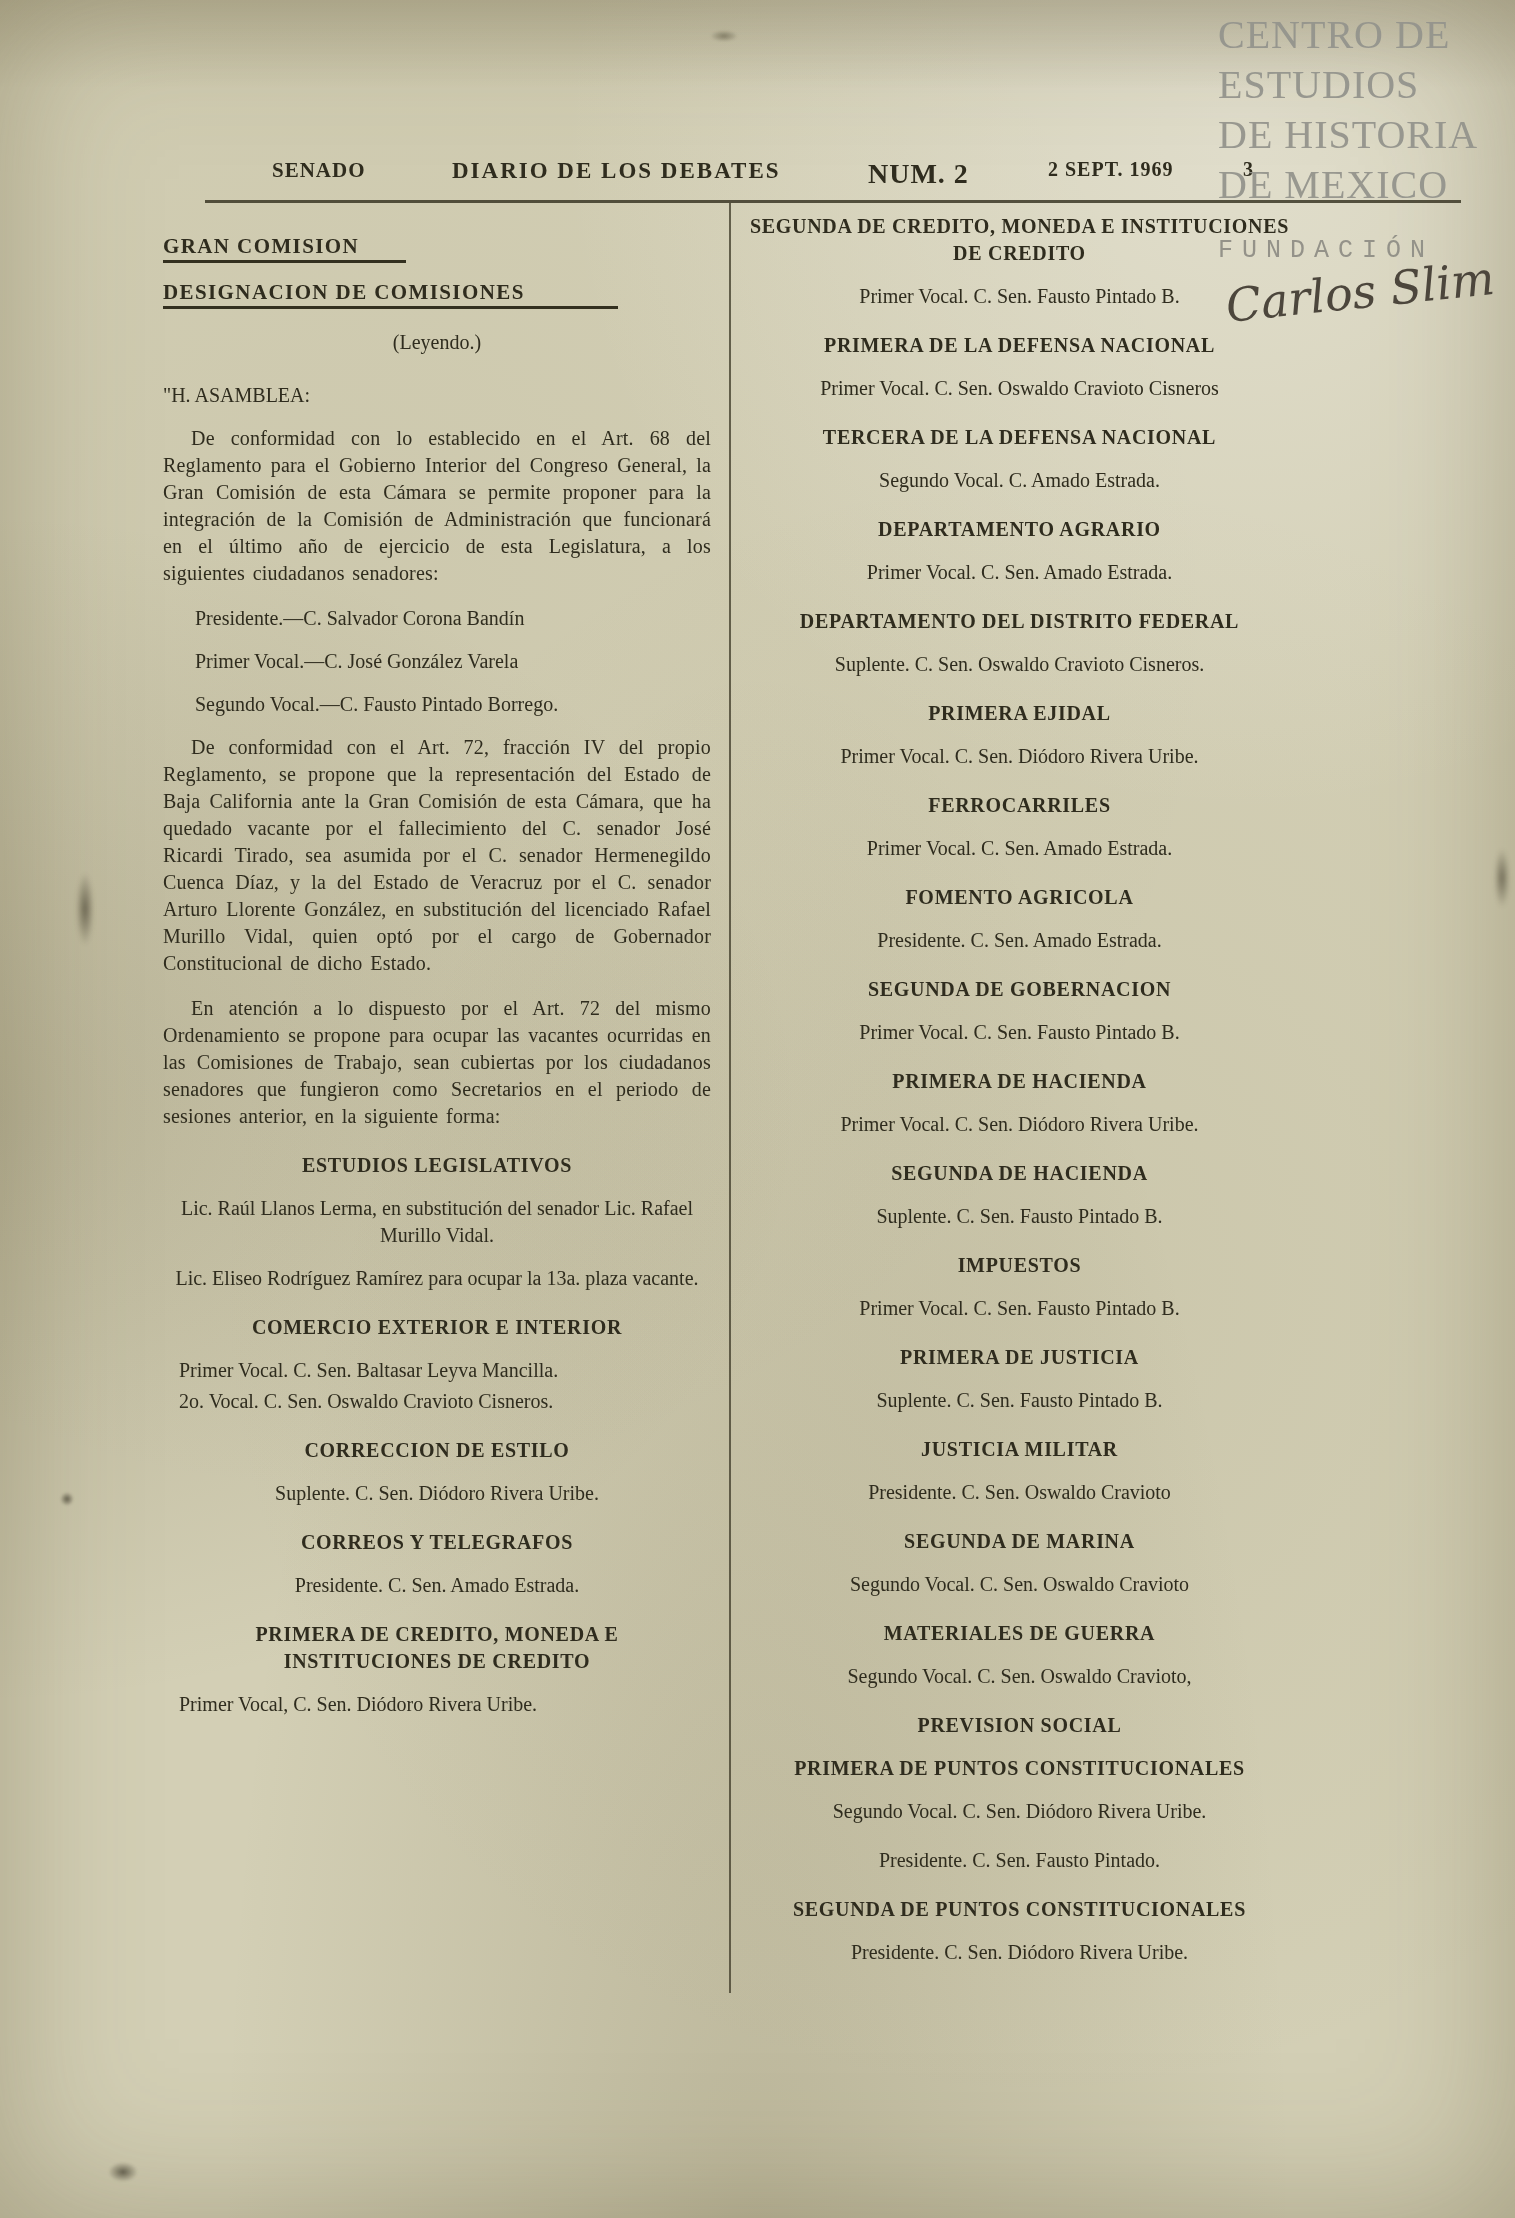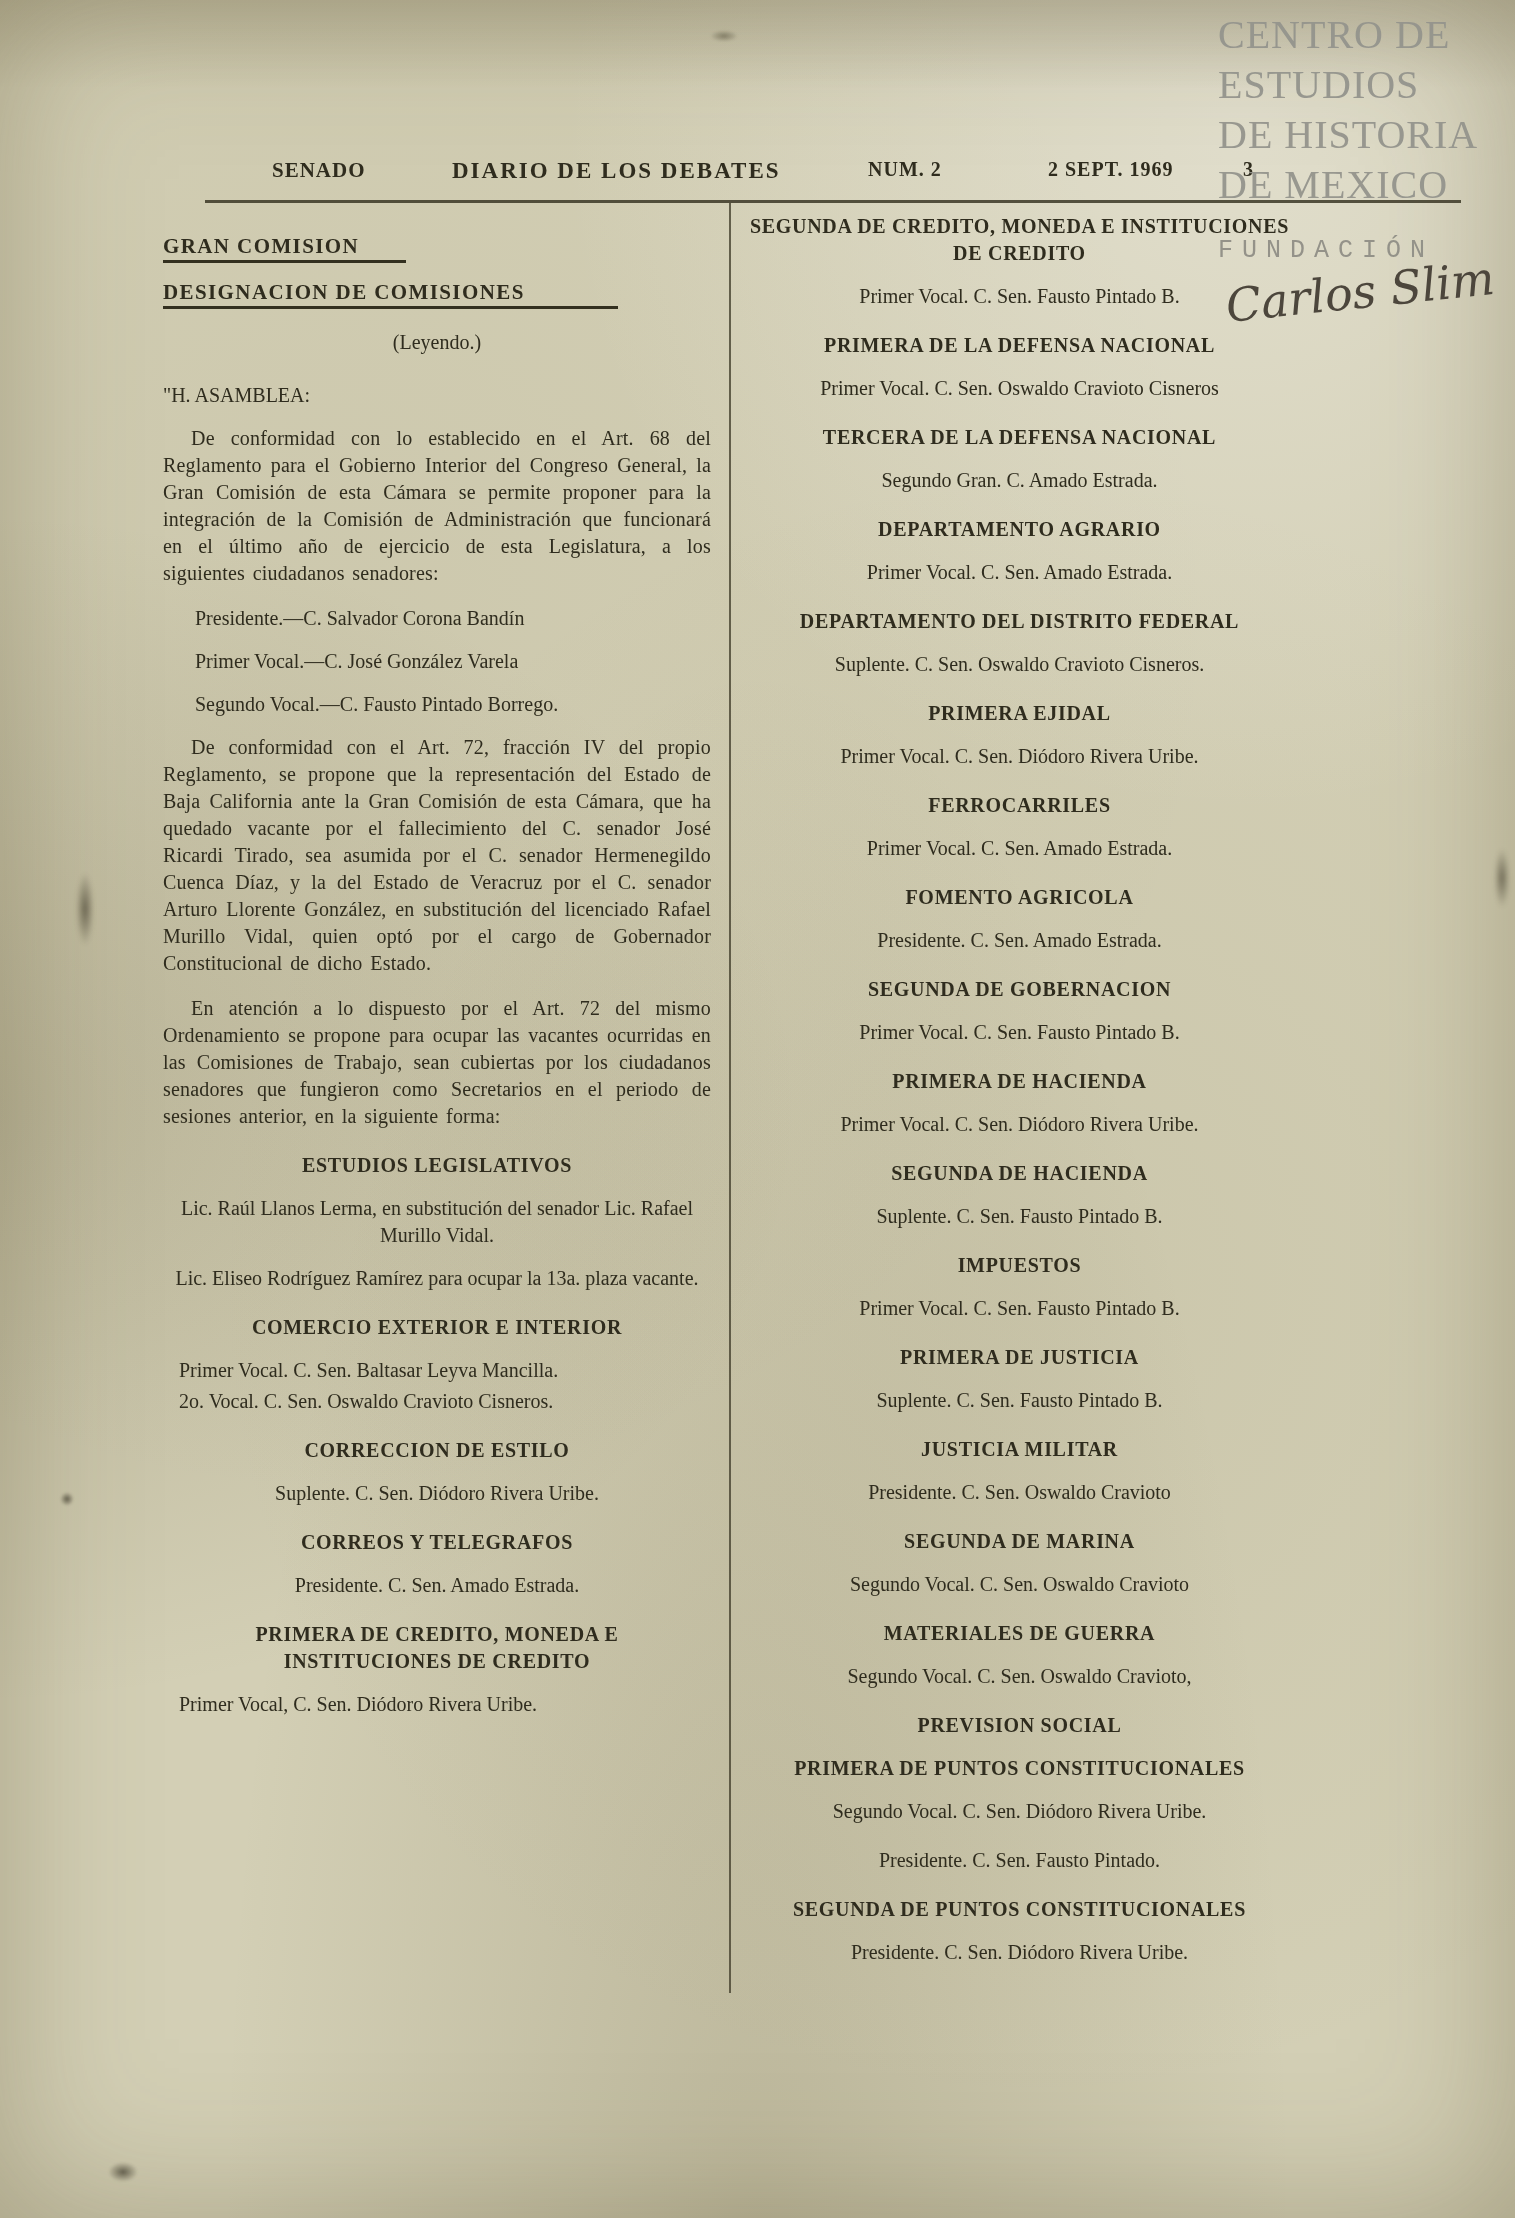--- a/index.html
+++ b/index.html
@@ -37,21 +37,21 @@
     font-family:"DejaVu Serif","Liberation Serif",serif;
     font-style:italic;font-size:46px;color:#4c463c;
     transform:rotate(-6deg);transform-origin:left center;
     white-space:nowrap;
   }
   
   .header{position:absolute;top:158px;left:0;width:100%;height:36px;font-weight:bold;}
   .header span{position:absolute;white-space:nowrap;}
   .h-senado{left:272px;font-size:21px;letter-spacing:1px;}
   .h-title{left:452px;font-size:23px;letter-spacing:2px;}
-  .h-num{left:868px;font-size:20px;letter-spacing:1px;}
+  .h-num{left:868px;font-size:28px;letter-spacing:1px;}
   .h-date{left:1048px;font-size:20px;letter-spacing:1px;}
   .h-page{left:1243px;font-size:20px;}
   .header-rule{
     position:absolute;top:200px;left:205px;width:1256px;height:3px;
     background:#3b3726;opacity:.85;
   }
   .column-divider{
     position:absolute;top:203px;left:729px;width:2px;height:1790px;
     background:#46422f;opacity:.8;
   }
@@ -141,21 +141,21 @@
         <div class="blk blk-linec">Presidente. C. Sen. Amado Estrada.</div>
         <div class="blk blk-heading">PRIMERA DE CREDITO, MONEDA E INSTITUCIONES DE CREDITO</div>
         <div class="blk blk-line">Primer Vocal, C. Sen. Diódoro Rivera Uribe.</div>
       </div>
     <div id="col-right" class="col col-right">
         <div class="blk blk-heading">SEGUNDA DE CREDITO, MONEDA E INSTITUCIONES DE CREDITO</div>
         <div class="blk blk-linec">Primer Vocal. C. Sen. Fausto Pintado B.</div>
         <div class="blk blk-heading">PRIMERA DE LA DEFENSA NACIONAL</div>
         <div class="blk blk-linec">Primer Vocal. C. Sen. Oswaldo Cravioto Cisneros</div>
         <div class="blk blk-heading">TERCERA DE LA DEFENSA NACIONAL</div>
-        <div class="blk blk-linec">Segundo Gran. C. Amado Estrada.</div>
+        <div class="blk blk-linec">Segundo Vocal. C. Amado Estrada.</div>
         <div class="blk blk-heading">DEPARTAMENTO AGRARIO</div>
         <div class="blk blk-linec">Primer Vocal. C. Sen. Amado Estrada.</div>
         <div class="blk blk-heading">DEPARTAMENTO DEL DISTRITO FEDERAL</div>
         <div class="blk blk-linec">Suplente. C. Sen. Oswaldo Cravioto Cisneros.</div>
         <div class="blk blk-heading">PRIMERA EJIDAL</div>
         <div class="blk blk-linec">Primer Vocal. C. Sen. Diódoro Rivera Uribe.</div>
         <div class="blk blk-heading">FERROCARRILES</div>
         <div class="blk blk-linec">Primer Vocal. C. Sen. Amado Estrada.</div>
         <div class="blk blk-heading">FOMENTO AGRICOLA</div>
         <div class="blk blk-linec">Presidente. C. Sen. Amado Estrada.</div>

